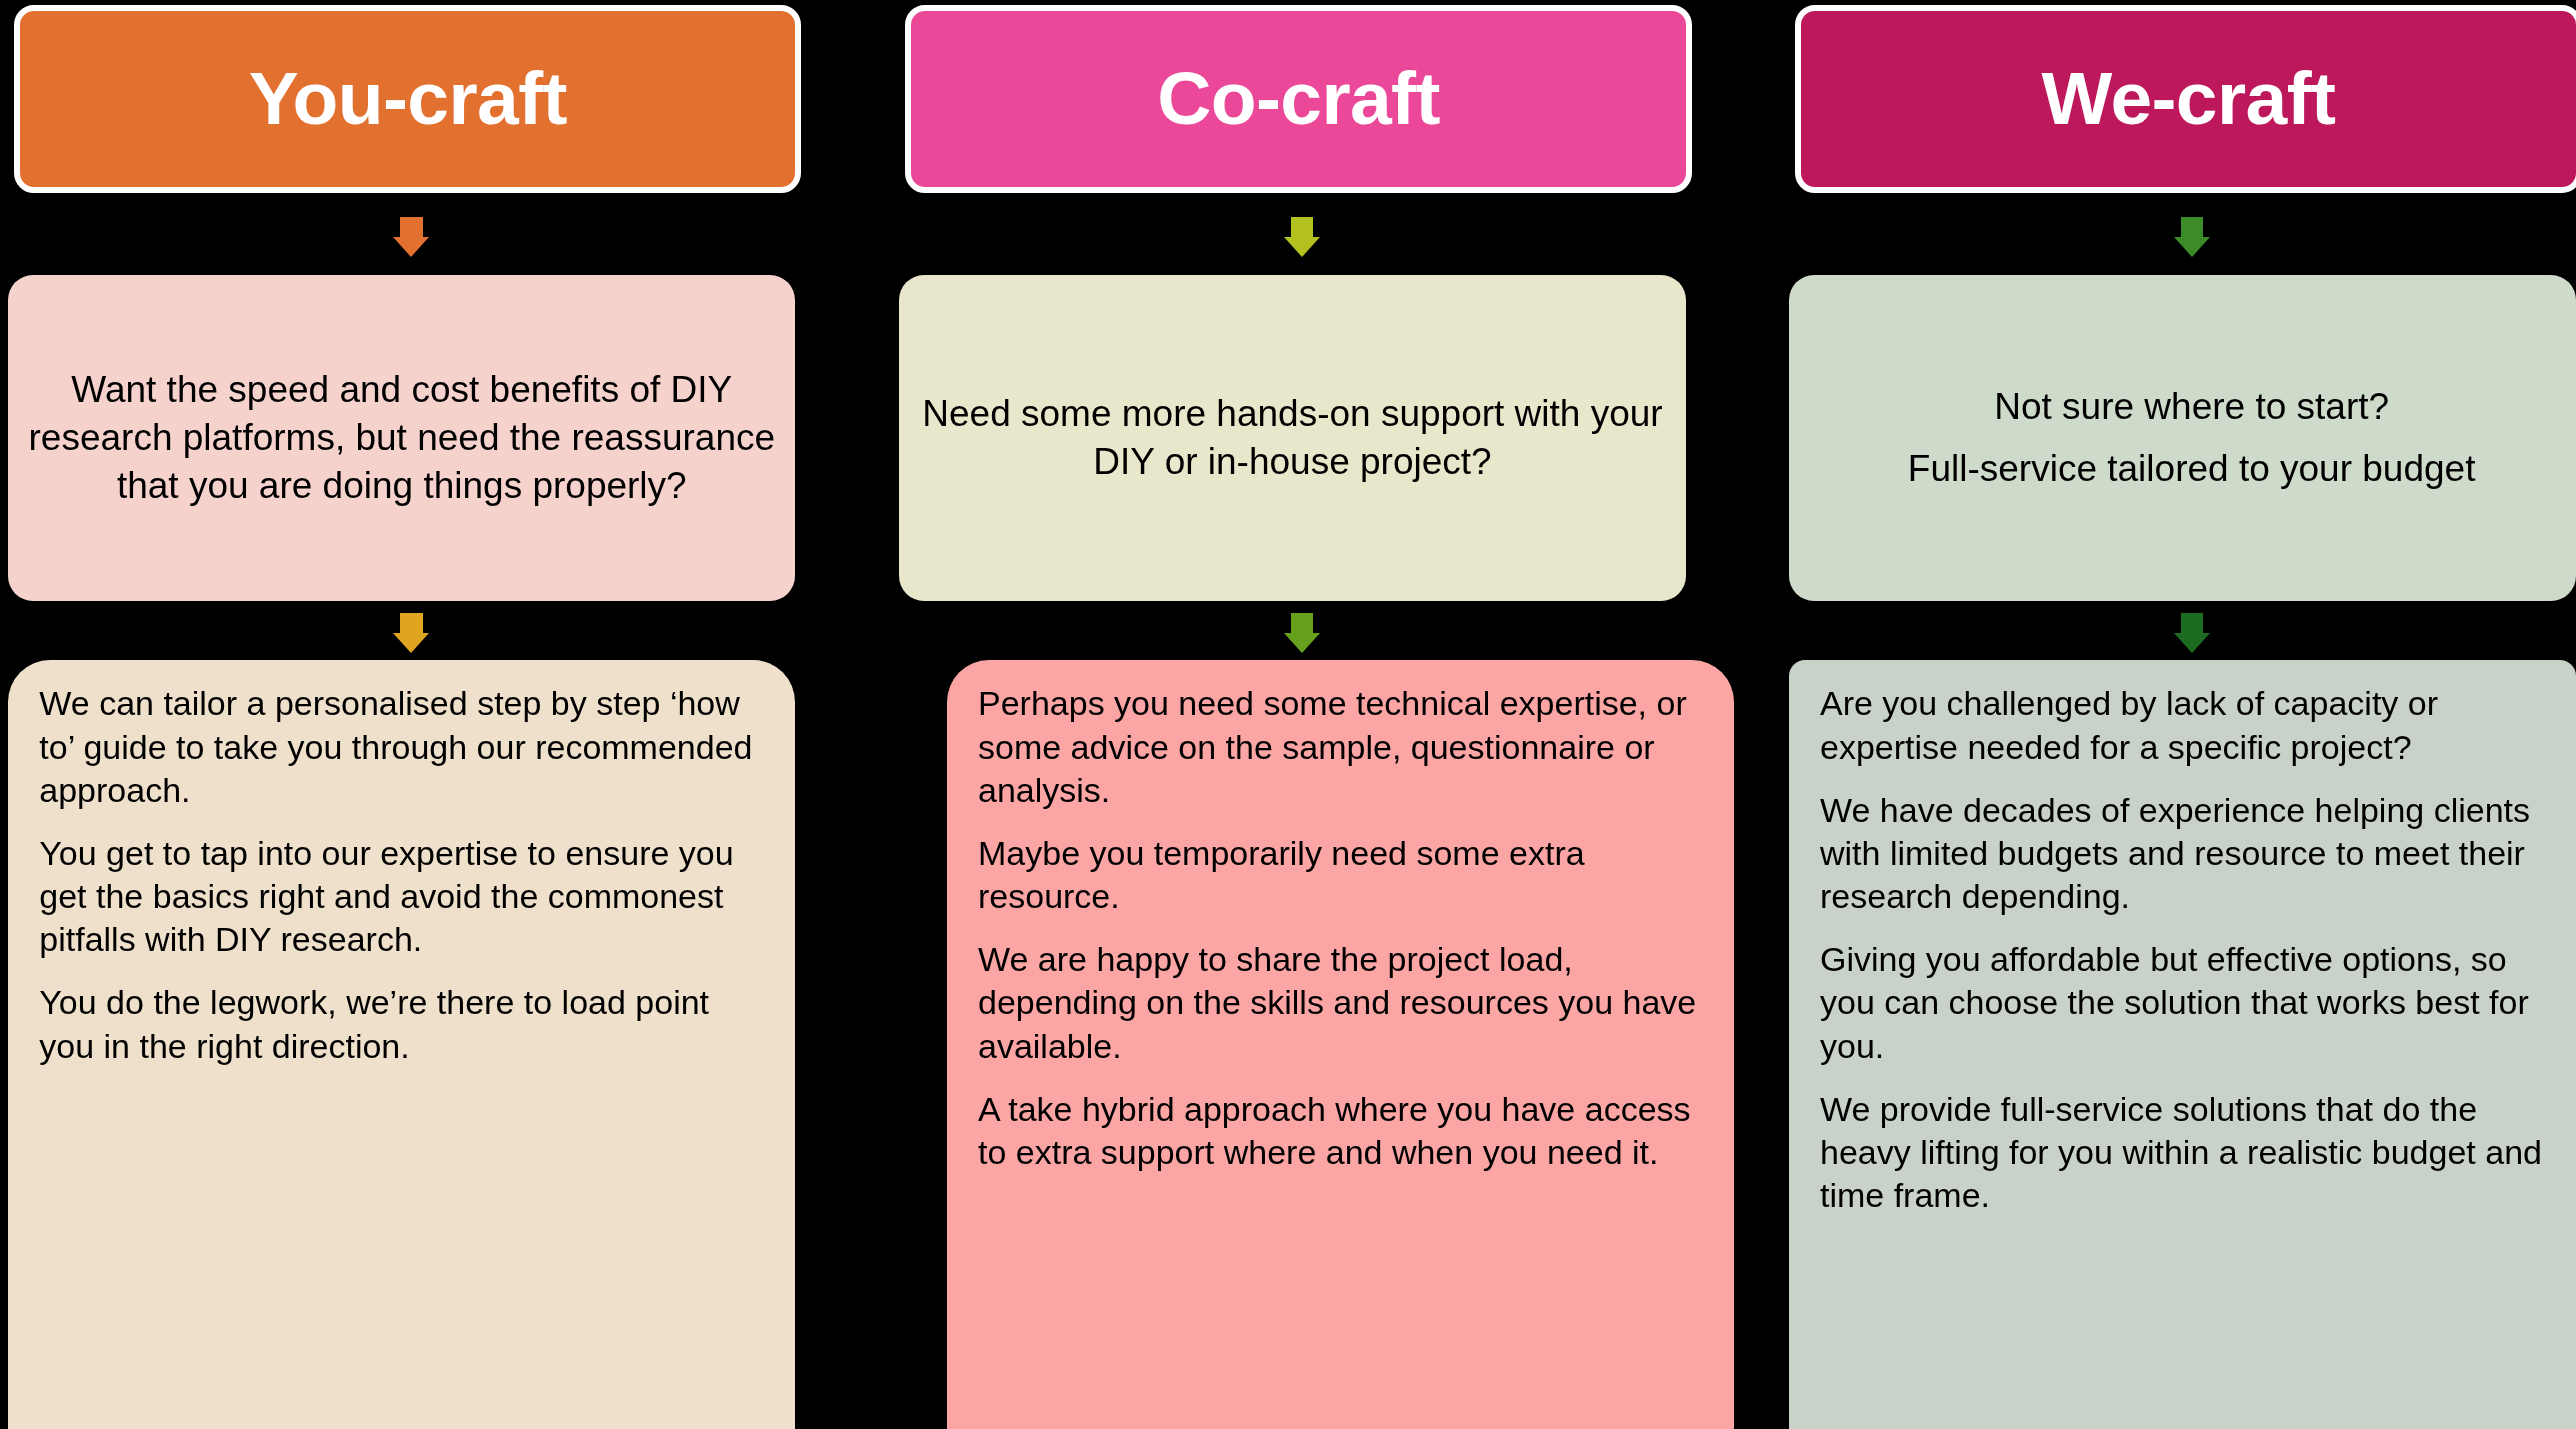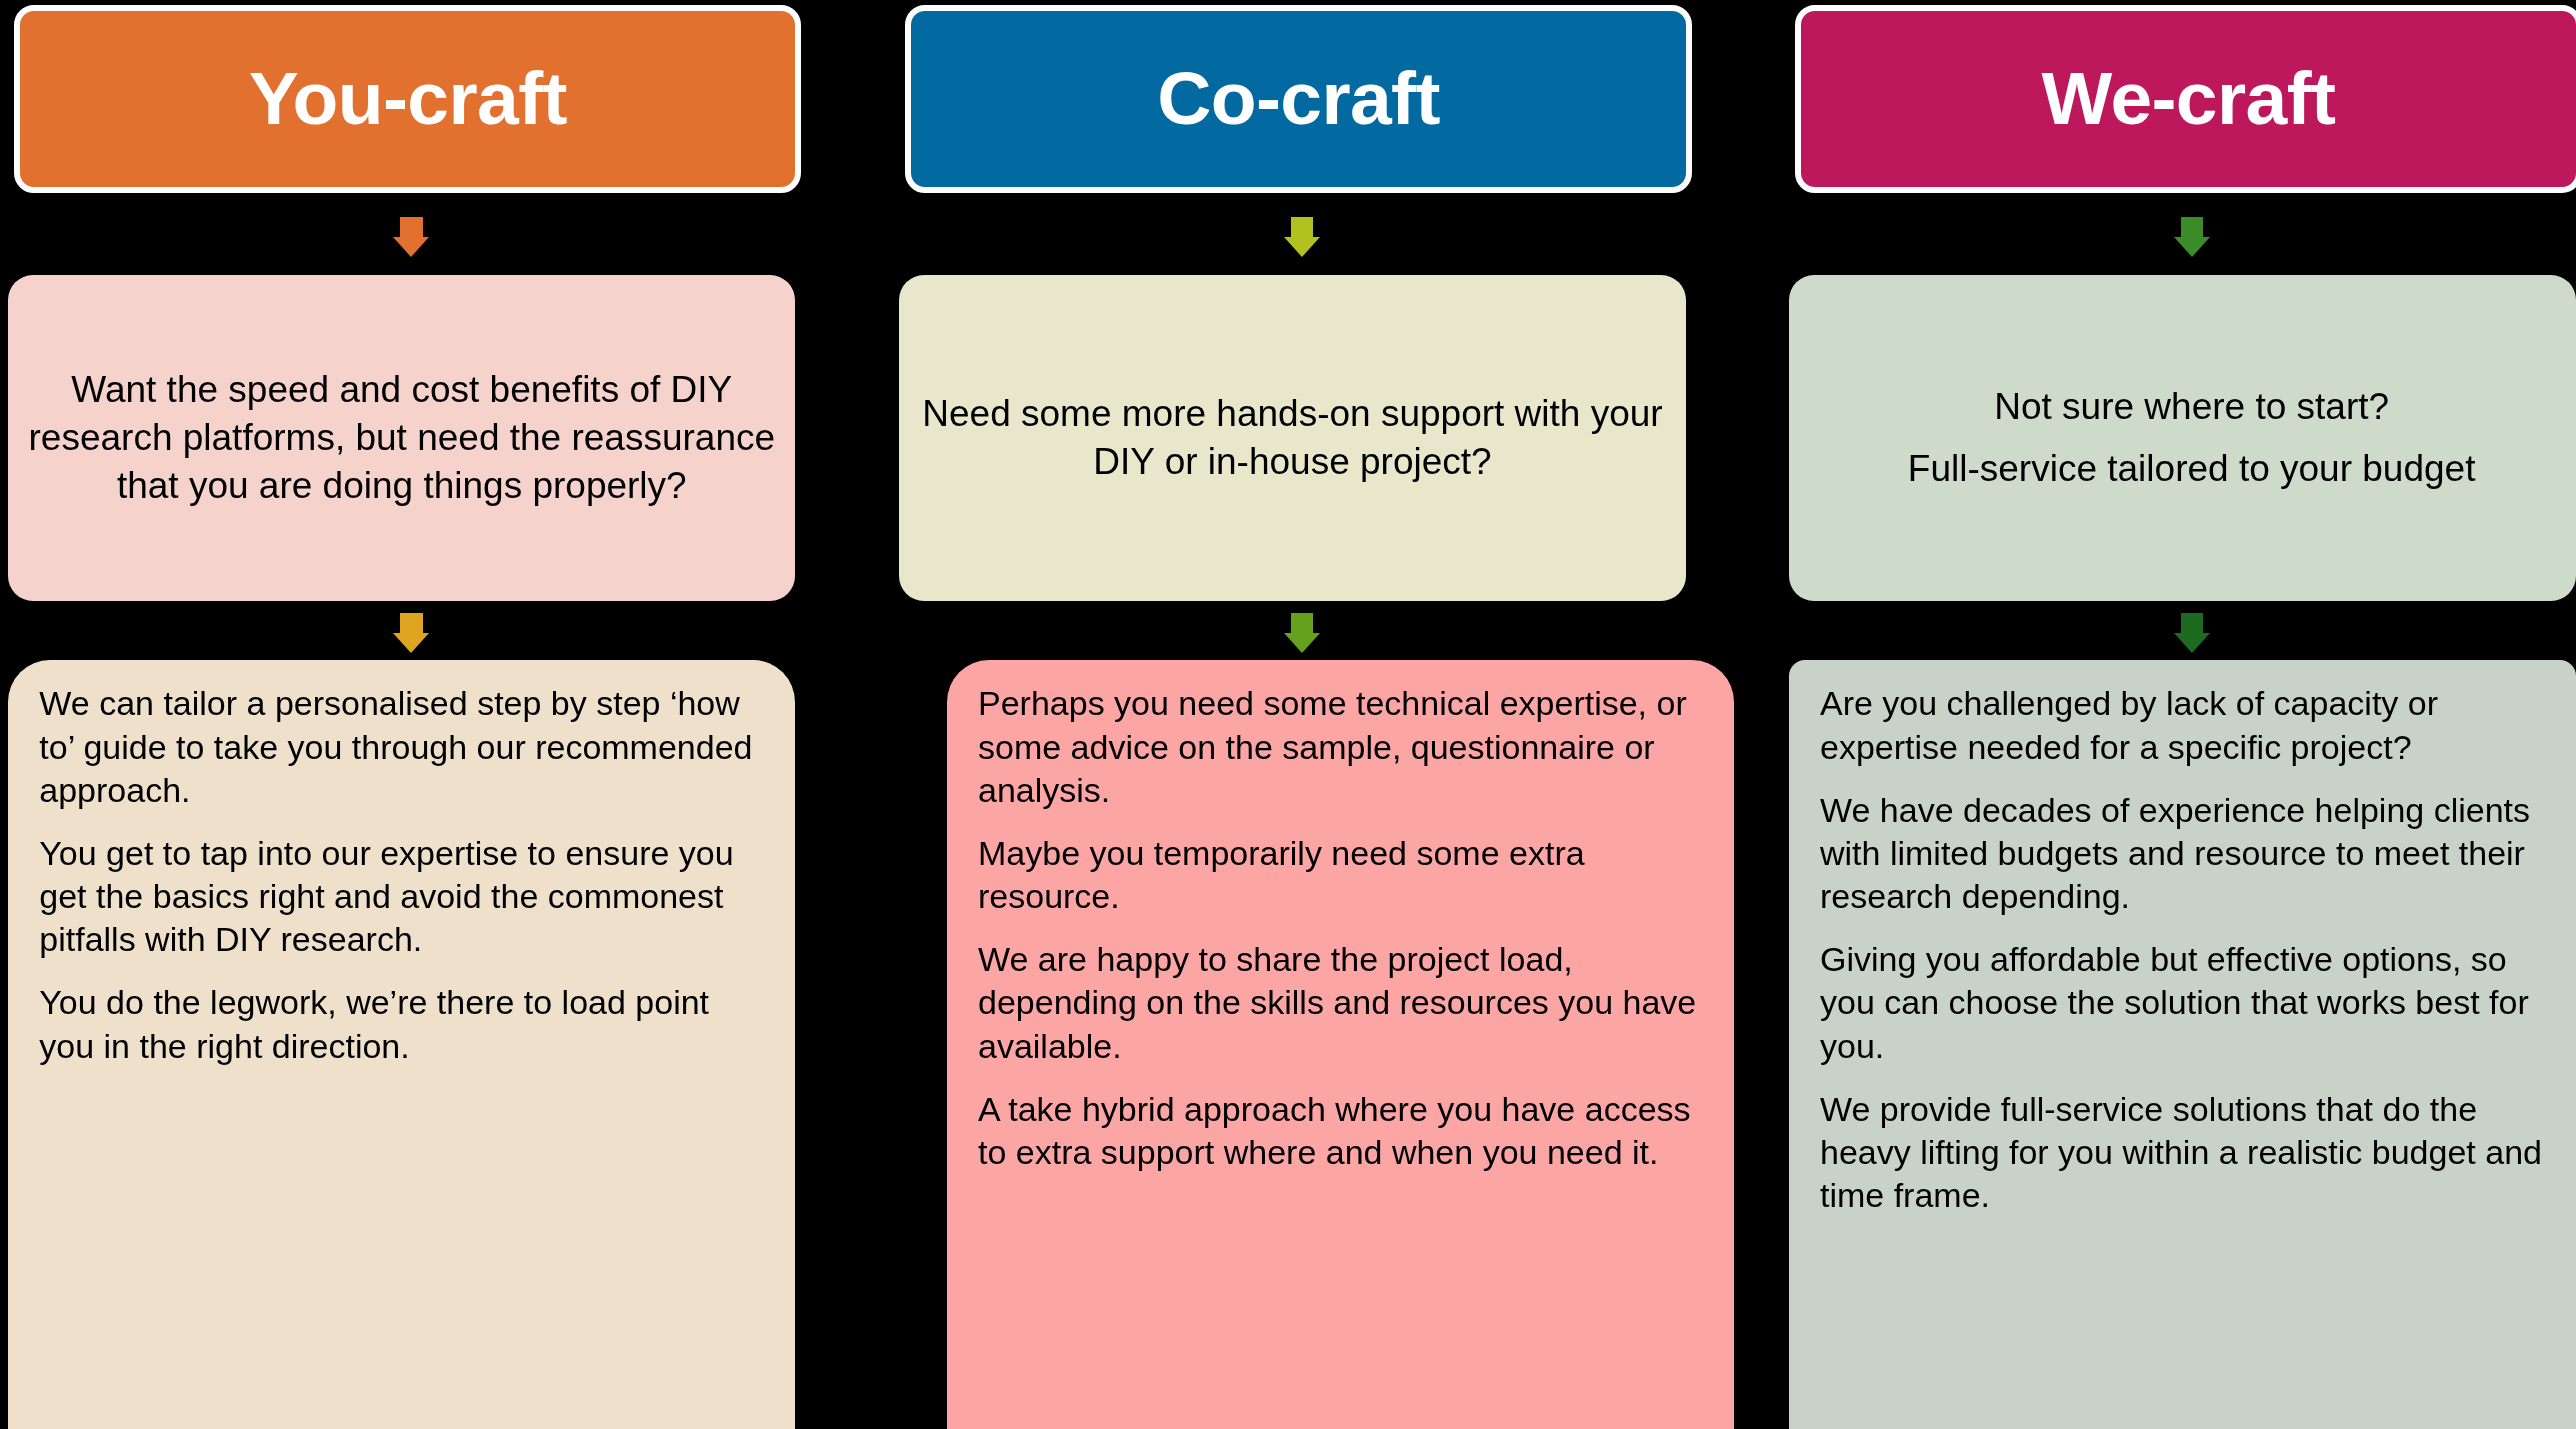--- a/index.html
+++ b/index.html
@@ -155,21 +155,21 @@
 
     <div class="bottom-box" style="background:#EFE0CB;">
       <p class="bottom-para">We can tailor a personalised step by step ‘how to’ guide to take you through our recommended approach.</p>
       <p class="bottom-para">You get to tap into our expertise to ensure you get the basics right and avoid the commonest pitfalls with DIY research.</p>
       <p class="bottom-para">You do the legwork, we’re there to load point you in the right direction.</p>
     </div>
   </div>
 
   <div class="column col-2">
 
-    <div class="header-box" style="background:#0369a1;border-color:#FFFFFF;">
+    <div class="header-box" style="background:#ec4899;border-color:#FFFFFF;">
       <span class="header-title">Co-craft</span>
     </div>
 
     <div class="arrow arrow-1">
       <span class="shaft" style="background:#B2C020;"></span>
       <span class="head" style="border-top-color:#B2C020;"></span>
     </div>
 
     <div class="mid-box" style="background:#E8E7CB;">
       <p class="mid-text">Need some more hands-on support with your DIY or in-house project?</p>

